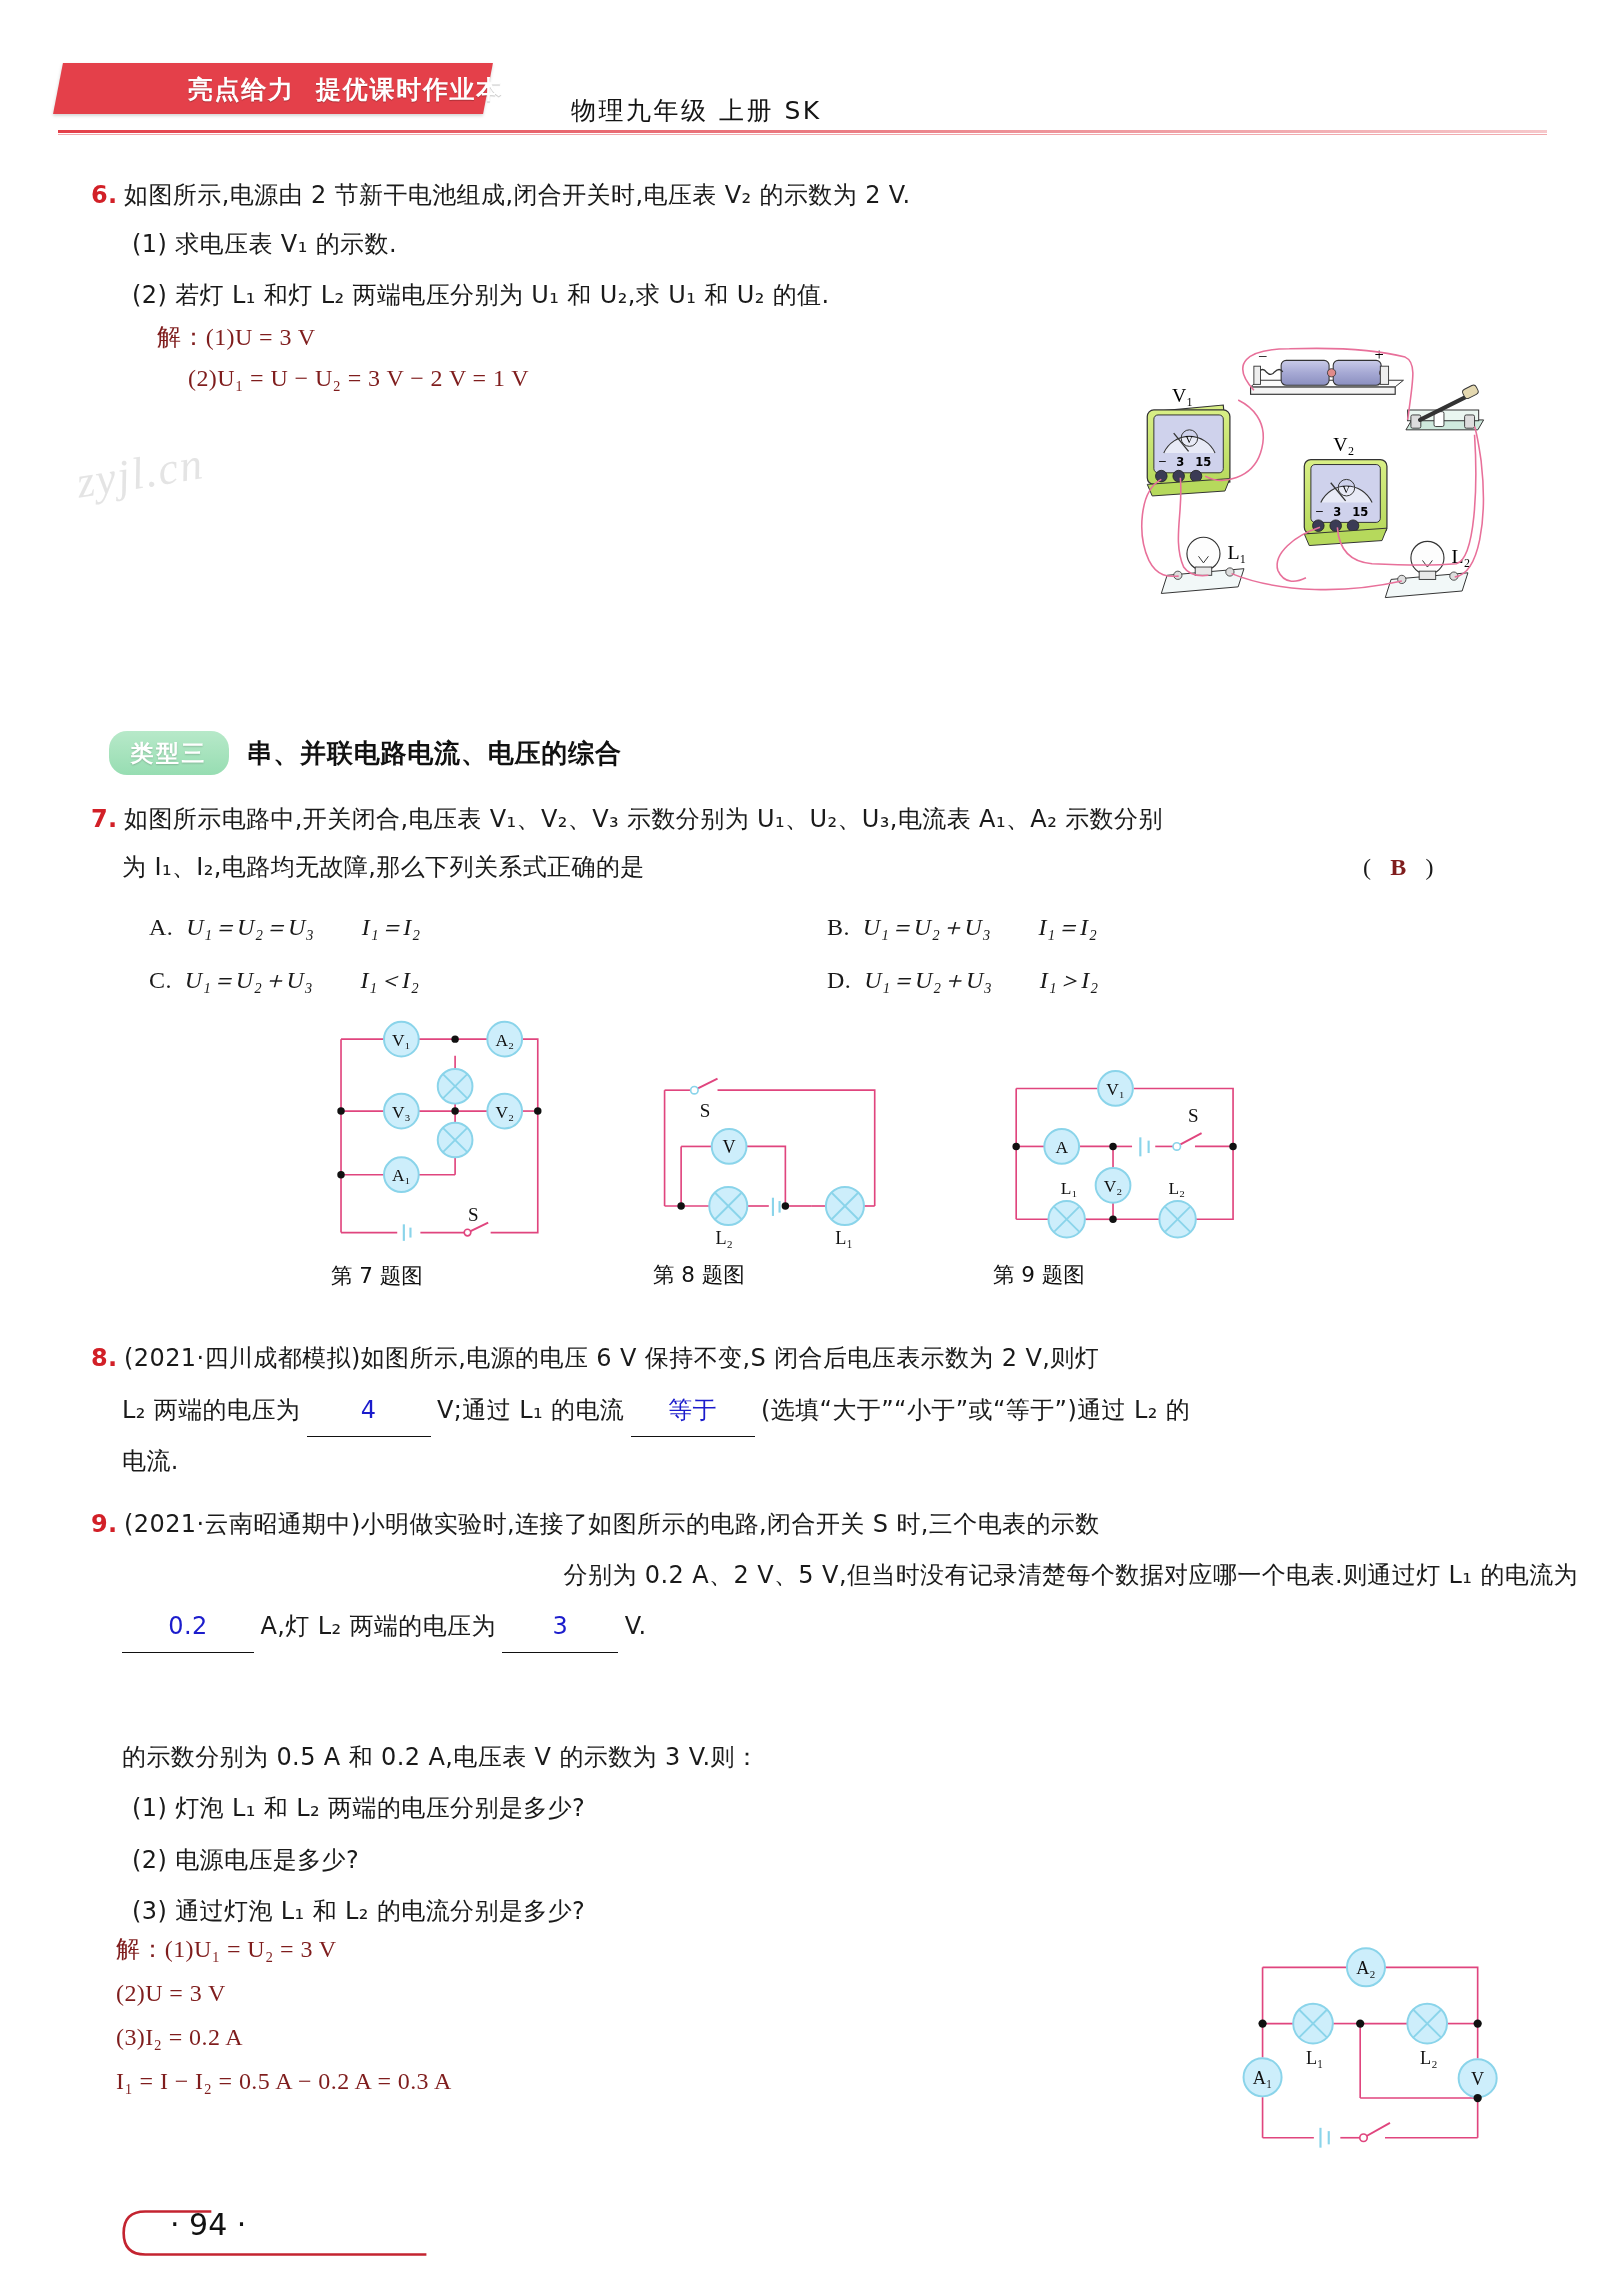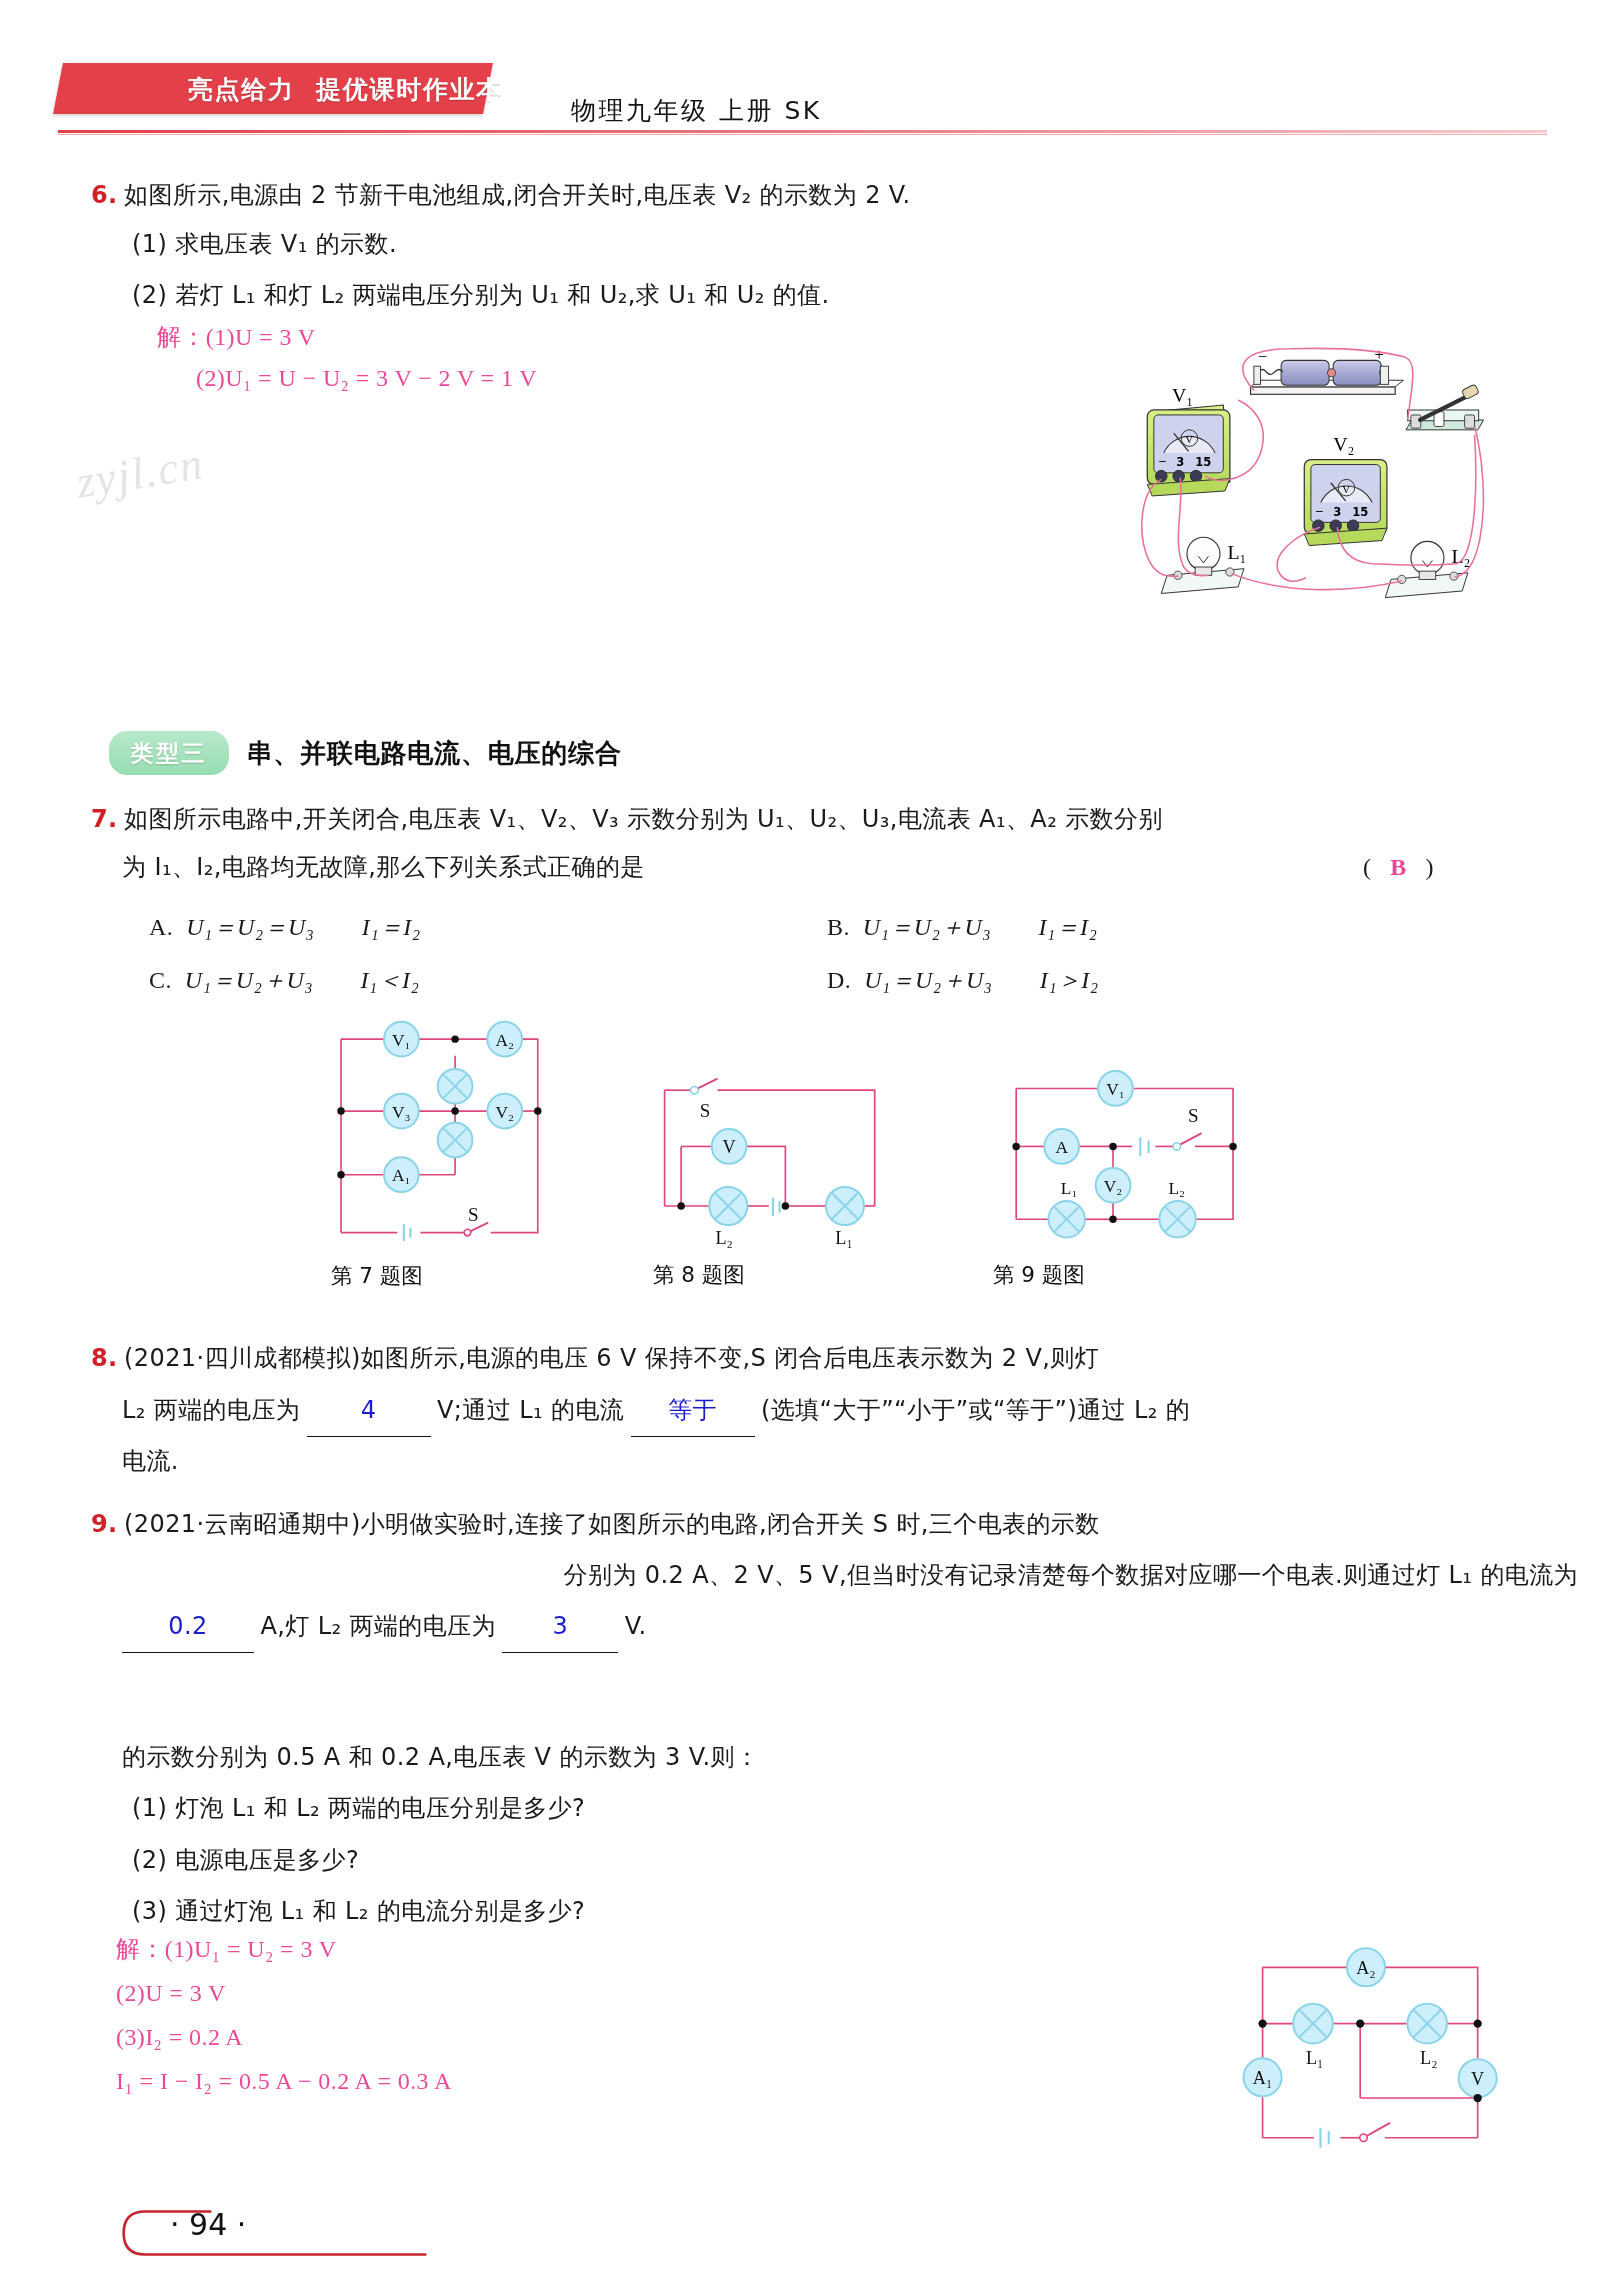--- a/index.html
+++ b/index.html
@@ -45,21 +45,21 @@
     font-size:25px;letter-spacing:2.5px;color:#141414;
     font-family:"DejaVu Sans","Liberation Sans",sans-serif;
     font-weight:500;
   }
 
   
   .q{position:absolute;font-size:24px;line-height:51px;letter-spacing:0.4px;}
   .qnum{color:#d22027;font-weight:bold;font-family:"DejaVu Sans","Liberation Sans",sans-serif;}
   .cn{font-family:"DejaVu Sans","Liberation Sans",sans-serif;font-weight:400;}
   .mathi{font-style:italic;font-family:"Liberation Serif","DejaVu Serif",serif;}
-  .ans{color:#ec4899;}
+  .ans{color:#7f1d1d;}
   .blank{
     display:inline-block;position:relative;text-align:center;
     border-bottom:1.7px solid #111;color:#1b1ccc;
     font-family:"DejaVu Sans","Liberation Sans",sans-serif;
   }
 
   
   .typebar{position:absolute;left:109px;top:731px;display:flex;align-items:center;gap:18px;}
   .badge{
     background:linear-gradient(180deg,#b7e9c9 0%,#97ddb2 100%);
@@ -117,21 +117,21 @@
     <div class="header-rule2"></div>
   </div>
 
   <div class="q" style="left:91px;top:170px;width:1075px;">
     <span class="qnum">6.</span>
     <span class="cn">如图所示,电源由 2 节新干电池组成,闭合开关时,电压表 V₂ 的示数为 2 V.</span>
   </div>
   <div class="q cn" style="left:132px;top:219px;width:993px;">(1) 求电压表 V₁ 的示数.</div>
   <div class="q cn" style="left:132px;top:270px;width:993px;">(2) 若灯 L₁ 和灯 L₂ 两端电压分别为 U₁ 和 U₂,求 U₁ 和 U₂ 的值.</div>
   <div class="q ans" style="left:157px;top:317px;width:744px;line-height:41px;">解：(1)U = 3 V</div>
-  <div class="q ans" style="left:196px;top:358px;width:744px;line-height:41px;">(2)U₁ = U − U₂ = 3 V − 2 V = 1 V</div>
+  <div class="q ans" style="left:188px;top:358px;width:744px;line-height:41px;">(2)U₁ = U − U₂ = 3 V − 2 V = 1 V</div>
 
   <div class="wm">zyjl.cn</div>
 
   <div class="photo">
     <svg width="414" height="281" viewBox="0 0 500 340">
       <defs>
         <linearGradient id="cellg" x1="0" y1="0" x2="0" y2="1">
           <stop offset="0%" stop-color="#c9cbe8"></stop>
             <stop offset="50%" stop-color="#a6a9d4"></stop>
           <stop offset="100%" stop-color="#8b8fc0"></stop>

